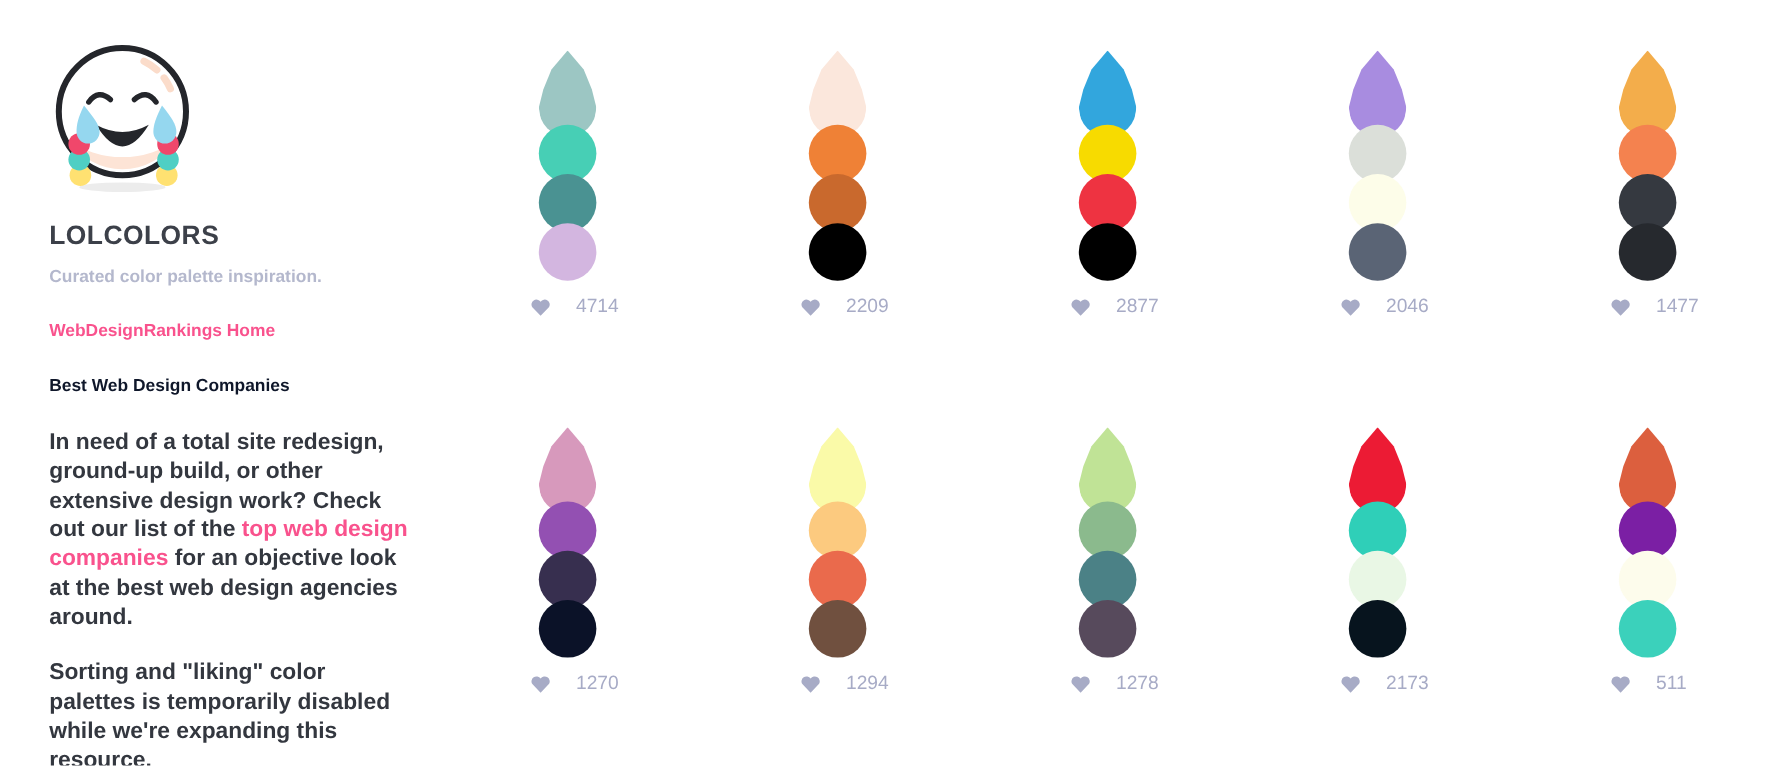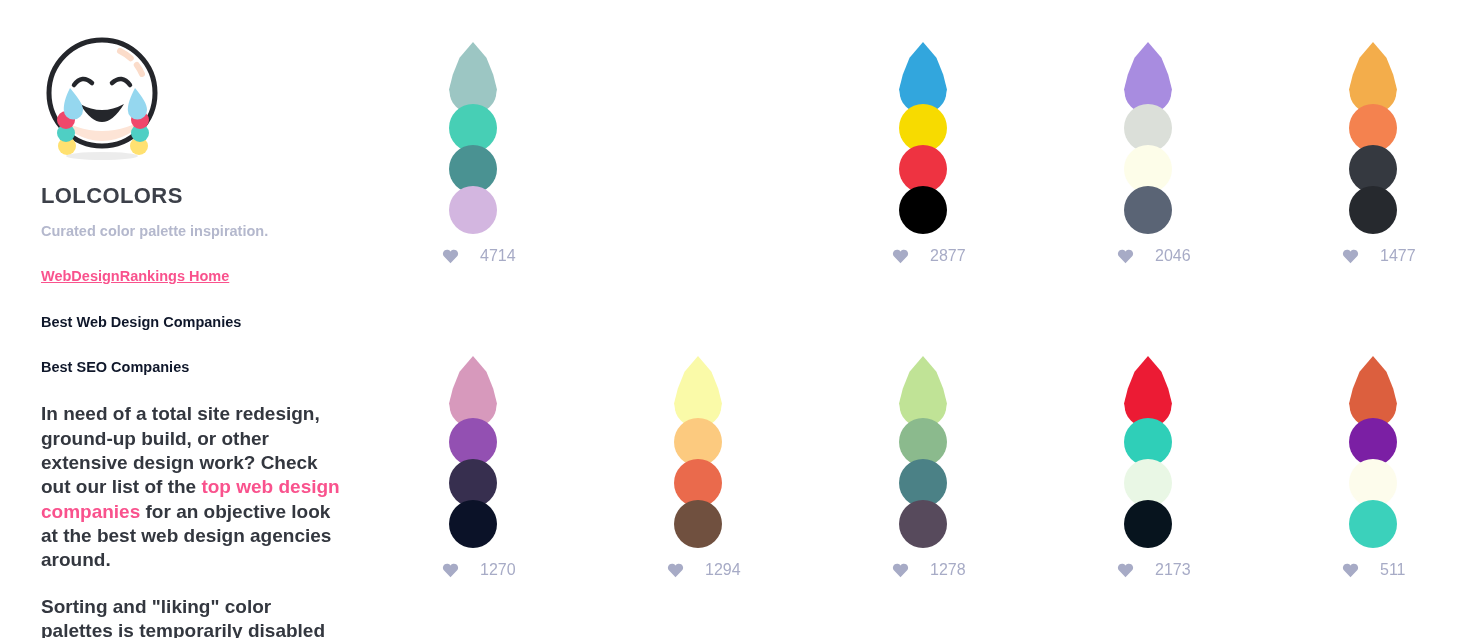--- a/index.html
+++ b/index.html
@@ -43,21 +43,21 @@
 
   .navlink {
     display: block;
     font-size: 14.5px;
     font-weight: 700;
     text-decoration: none;
     line-height: 1.2;
     margin-top: 28px;
     color: #0f172a;
   }
-  .navlink.accent { color: #f9528d; text-decoration: underline; }
+  .navlink.accent { color: #f9528d; }
 
   .para {
     margin-top: 26px;
     font-size: 19px;
     font-weight: 700;
     color: #33373f;
     line-height: 1.28;
     width: 306px;
   }
   .para .inline-link { color: #f9528d; text-decoration: none; }
@@ -150,21 +150,20 @@
         <path d="M94 58 C102 68 106 74 106 80 A9.6 9.6 0 0 1 86.8 80 C86.8 74 89 68 94 58 Z" fill="#95d7ef"></path>
       </svg>
     </div>
 
     <h1 id="brand-title">LOLCOLORS</h1>
     <div id="brand-tagline">Curated color palette inspiration.</div>
 
     <nav>
       <a class="navlink accent" href="#">WebDesignRankings Home</a>
       <a class="navlink" href="#">Best Web Design Companies</a>
-      <a class="navlink" href="#">Best SEO Companies</a>
     </nav>
 
     <p class="para"><span>In need of a total site redesign, ground-up build, or other extensive design work? Check out our list of the </span><a class="inline-link" href="#">top web design companies</a><span> for an objective look at the best web design agencies around.</span></p>
 
     <p class="para second">Sorting and "liking" color palettes is temporarily disabled while we're expanding this resource.</p>
   </aside>
 
   <main id="grid">
     <div class="prow" id="row-0">
         <div class="palette" style="left: 0px;">
@@ -174,20 +173,34 @@
             <div class="swatch circ c2" title="#4a9292" style="background: rgb(74, 146, 146);"></div>
             <div class="swatch circ c3" title="#d3b6e0" style="background: rgb(211, 182, 224);"></div>
           </div>
           <div class="likes">
             <svg class="heart-icon" viewBox="0 0 17 16" xmlns="http://www.w3.org/2000/svg">
               <path d="M8.5 15.2 L1.6 8.1 A4.1 4.1 0 0 1 8.5 3.5 A4.1 4.1 0 0 1 15.4 8.1 Z" fill="#a7abc6"></path>
             </svg>
             <span class="like-count">4714</span>
           </div>
         </div>
+        <div class="palette" style="left: 225px;">
+          <div class="stack">
+            <div class="swatch drop" title="#fbe7dc" style="background: rgb(251, 231, 220);"></div>
+            <div class="swatch circ c1" title="#ef8136" style="background: rgb(239, 129, 54);"></div>
+            <div class="swatch circ c2" title="#c9692d" style="background: rgb(201, 105, 45);"></div>
+            <div class="swatch circ c3" title="#000000" style="background: rgb(0, 0, 0);"></div>
+          </div>
+          <div class="likes">
+            <svg class="heart-icon" viewBox="0 0 17 16" xmlns="http://www.w3.org/2000/svg">
+              <path d="M8.5 15.2 L1.6 8.1 A4.1 4.1 0 0 1 8.5 3.5 A4.1 4.1 0 0 1 15.4 8.1 Z" fill="#a7abc6"></path>
+            </svg>
+            <span class="like-count">2209</span>
+          </div>
+        </div>
         <div class="palette" style="left: 450px;">
           <div class="stack">
             <div class="swatch drop" title="#32a6dd" style="background: rgb(50, 166, 221);"></div>
             <div class="swatch circ c1" title="#f7db00" style="background: rgb(247, 219, 0);"></div>
             <div class="swatch circ c2" title="#ee3341" style="background: rgb(238, 51, 65);"></div>
             <div class="swatch circ c3" title="#000000" style="background: rgb(0, 0, 0);"></div>
           </div>
           <div class="likes">
             <svg class="heart-icon" viewBox="0 0 17 16" xmlns="http://www.w3.org/2000/svg">
               <path d="M8.5 15.2 L1.6 8.1 A4.1 4.1 0 0 1 8.5 3.5 A4.1 4.1 0 0 1 15.4 8.1 Z" fill="#a7abc6"></path>

